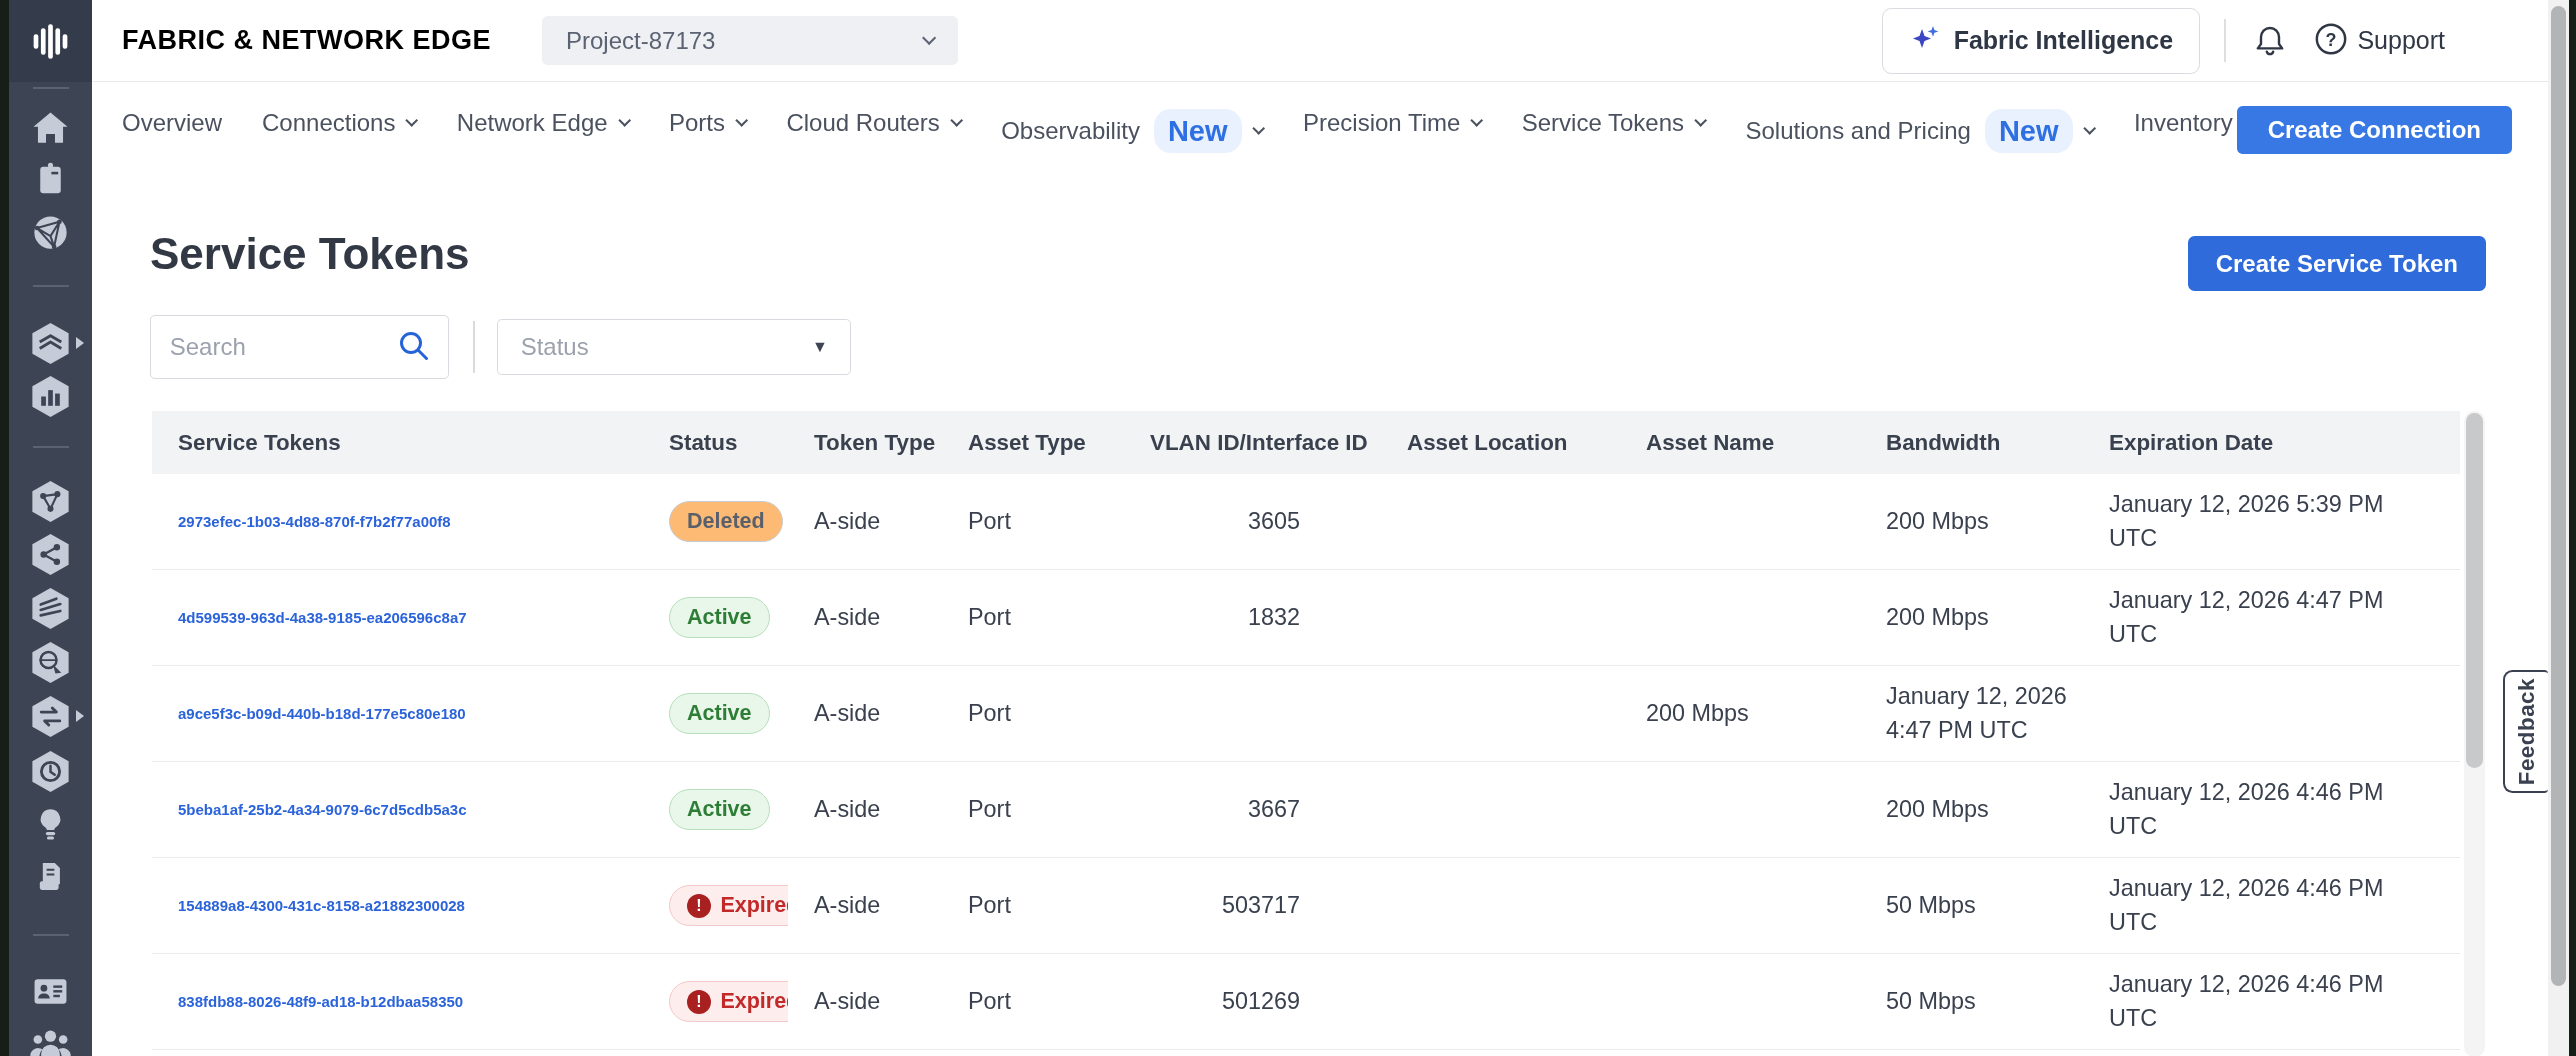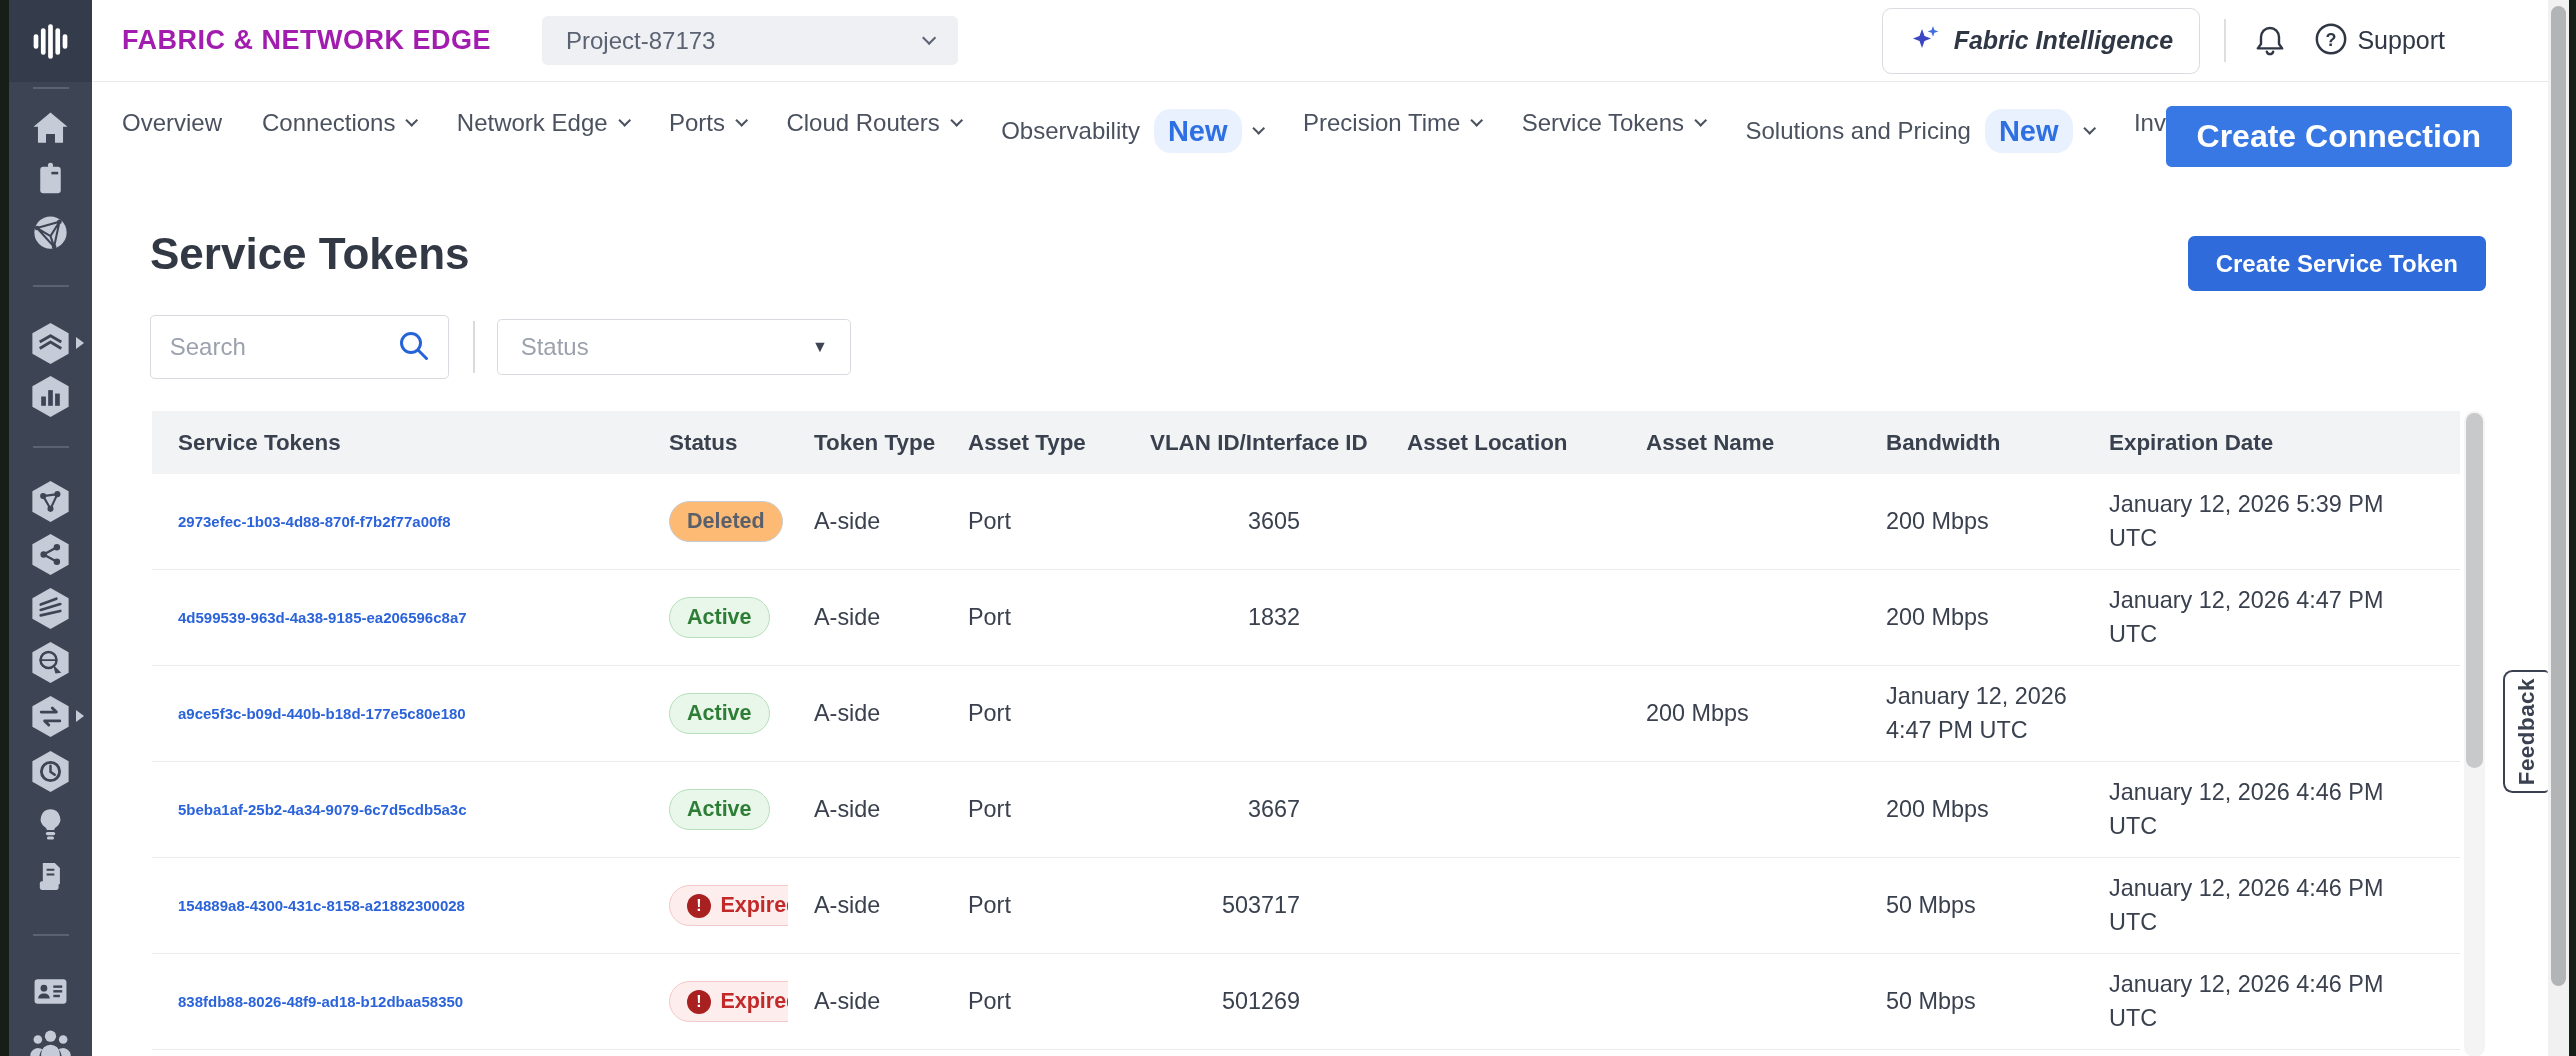--- a/index.html
+++ b/index.html
@@ -18,44 +18,44 @@
   .logo-box { position:absolute; left:0; top:0; width:83px; height:82px; background:#343b4b; display:flex; align-items:center; justify-content:center; }
   .side-item { position:absolute; left:0; width:83px; height:54px; display:flex; align-items:center; justify-content:center; cursor:pointer; }
   .side-item svg { display:block; }
   .side-caret { position:absolute; right:8.4px; top:50%; transform:translateY(-50%); width:0; height:0;
     border-left:8.4px solid #c5ccd8; border-top:6.5px solid transparent; border-bottom:6.5px solid transparent; }
   .side-divider { position:absolute; left:23.4px; width:36px; height:1.9px; background:#5b6372; }
 
   
   .topbar { position:absolute; left:93px; top:0; width:2483px; height:82px; background:#fff;
     border-bottom:1.9px solid #e8eaec; display:flex; align-items:center; padding:0 131px 0 29px; z-index:30; }
-  .brand { font-size:27px; font-weight:700; letter-spacing:0.5px; color:#a21caf; white-space:nowrap; }
+  .brand { font-size:27px; font-weight:700; letter-spacing:0.5px; color:#000000; white-space:nowrap; }
   .project-select { margin-left:51px; width:416px; height:49px; background:#eef0f3; border-radius:5.6px;
     display:flex; align-items:center; padding:0 24px; cursor:pointer; }
   .project-select .val { font-size:24px; color:#5b6373; flex:1; }
   .chev { display:inline-block; width:10.3px; height:10.3px; border-right:2.3px solid #5b6373; border-bottom:2.3px solid #5b6373; transform:rotate(45deg); margin-top:-5.6px; }
   .top-right { margin-left:auto; display:flex; align-items:center; }
   .fi-btn { height:66px; border:1.9px solid #d8dbdf; border-radius:9.4px; background:#fff; display:flex; align-items:center;
-    gap:13px; padding:0 26px; cursor:pointer;font-style:italic; }
+    gap:13px; padding:0 26px; cursor:pointer; }
   .fi-btn .lbl { font-size:25px; font-weight:700; color:#2f3644; white-space:nowrap; }
   .top-divider { width:1.9px; height:43px; background:#dcdee1; margin:0 26px 0 24px; }
   .bell { margin-right:26px; cursor:pointer; display:flex; align-items:center; }
   .support { display:flex; align-items:center; gap:9.4px; cursor:pointer; }
   .support .lbl { font-size:25px; color:#2f3644; }
 
   
   .navbar { position:absolute; left:93px; top:84px; width:2483px; height:94px; background:#fff; display:flex; align-items:center;
     padding-left:29px; z-index:20; }
   .nav-item { display:flex; align-items:center; margin-right:40px; cursor:pointer; white-space:nowrap; }
   .nav-item .nav-label { font-size:24px; color:#4b525f; font-weight:500; }
   .nav-item .chev { width:9.4px; height:9.4px; border-color:#4b525f; margin-left:12px; margin-top:-3.7px; }
   .nav-badge { margin-left:14px; background:#e8f1fd; color:#2e6fe2; font-size:29px; font-weight:700;
     padding:5.6px 14px; border-radius:17px; }
-  .cc-btn { position:absolute; right:64px; top:21.5px; height:61px; background:#3878e4; color:#fff; border:none;
-    border-radius:5.6px; font-family:inherit; font-size:32px; font-weight:600; padding:0 31px; cursor:pointer; }
+  .cc-btn { position:absolute; right:64px; top:21.5px; height:48px; background:#3878e4; color:#fff; border:none;
+    border-radius:5.6px; font-family:inherit; font-size:24px; font-weight:600; padding:0 31px; cursor:pointer; }
 
   
   .content { position:absolute; left:93px; top:178px; width:2455px; height:879px; background:#fff; }
   .page-title { position:absolute; left:57px; top:51px; font-size:44px; font-weight:700; color:#323945; }
   .cst-btn { position:absolute; right:62px; top:58px; height:55px; background:#2f6bdb; color:#fff; border:none;
     border-radius:6.5px; font-family:inherit; font-size:24px; font-weight:600; padding:0 28px; cursor:pointer; }
 
   .filters { position:absolute; left:57px; top:137px; display:flex; align-items:center; }
   .search-box { width:299px; height:64px; border:1.9px solid #d7dade; border-radius:4.7px; display:flex; align-items:center; padding:0 17px 0 18.7px; background:#fff; }
   .search-box input { border:none; outline:none; flex:1; font-family:inherit; font-size:24px; color:#3a414e; min-width:0; }

